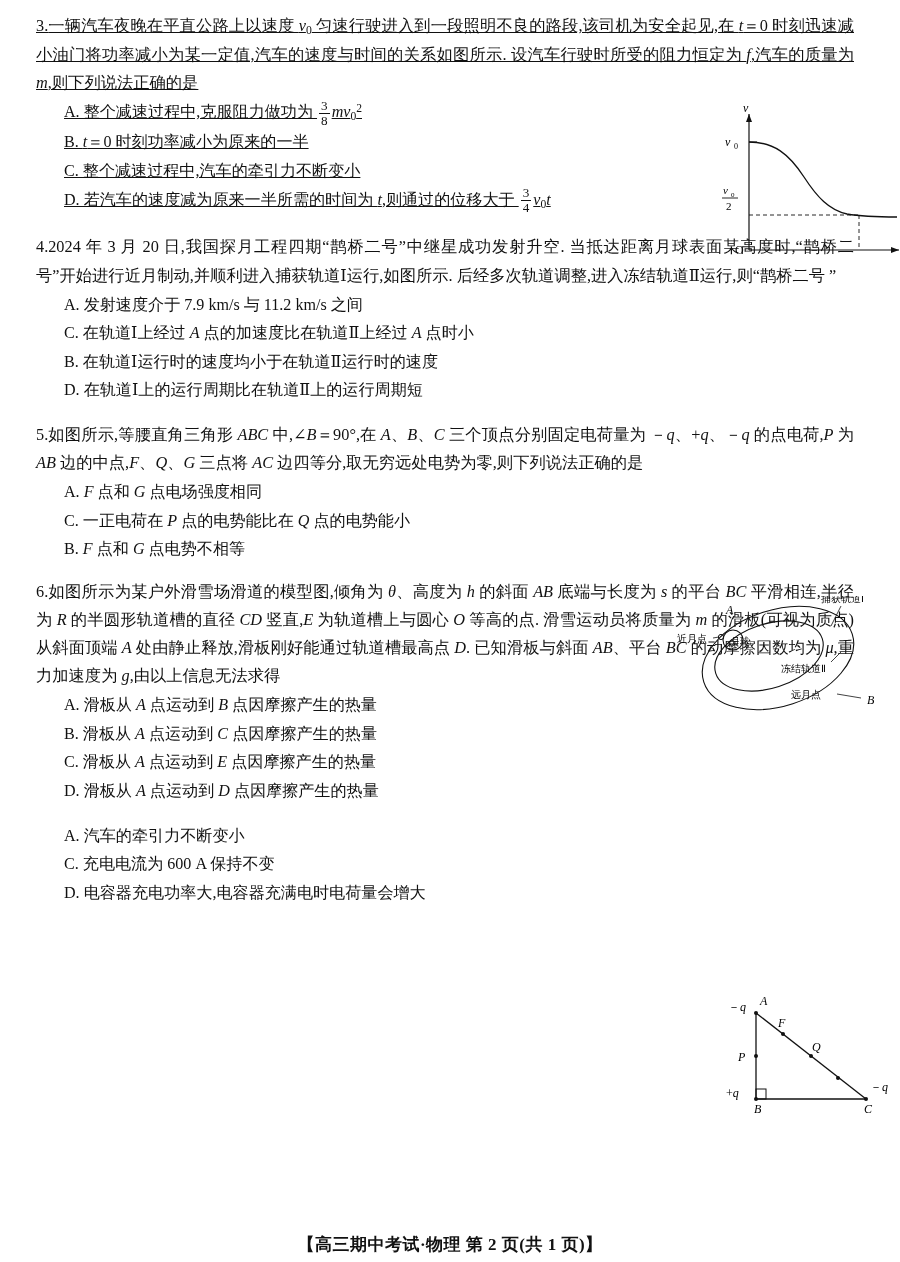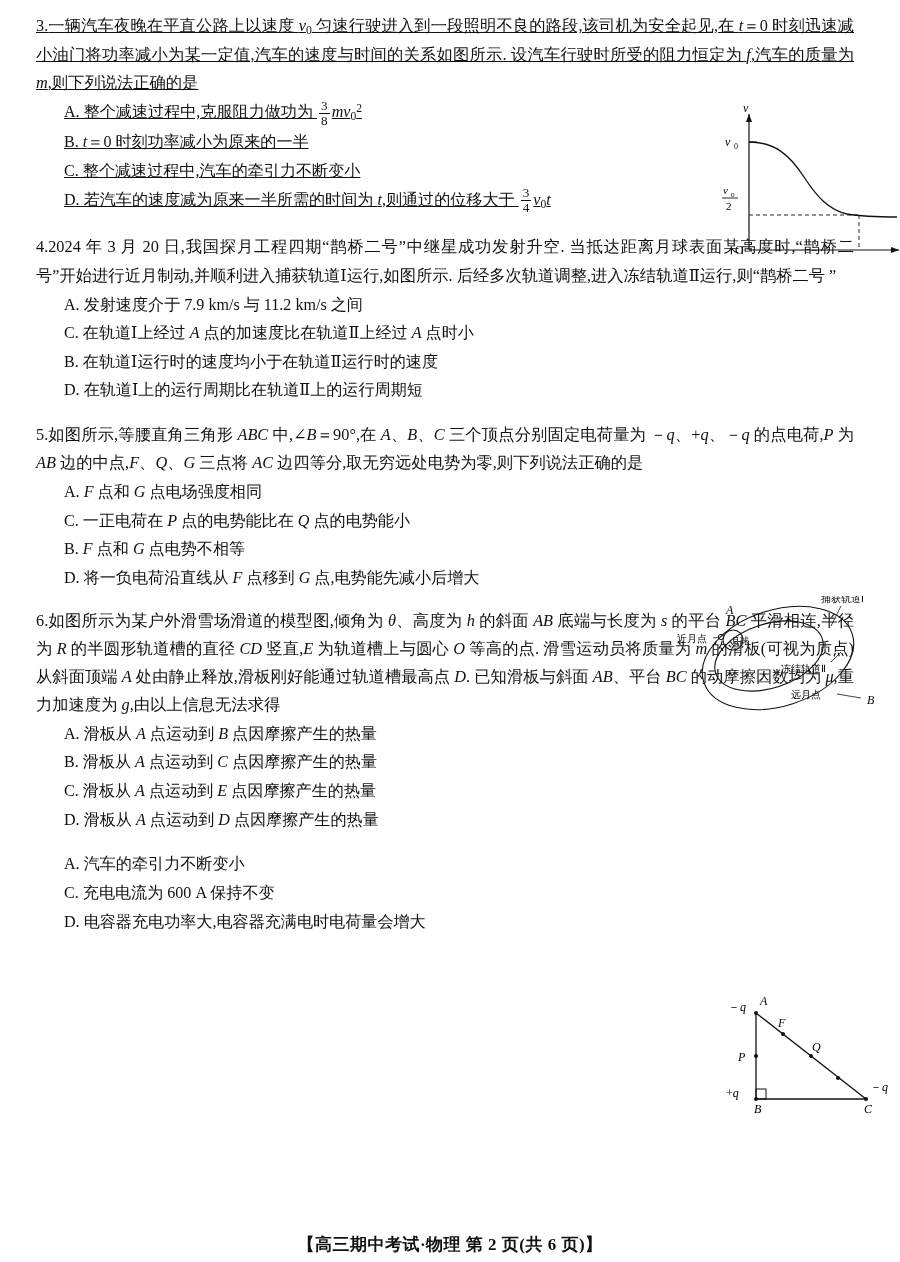--- a/index.html
+++ b/index.html
@@ -150,21 +150,20 @@
   </div>
 
   <div class="q" style="margin-top:16px;">
     <div class="body-text">
       <span class="q-num">5.</span>如图所示,等腰直角三角形 <span class="ital">ABC</span> 中,∠<span class="ital">B</span>＝90°,在 <span class="ital">A</span>、<span class="ital">B</span>、<span class="ital">C</span> 三个顶点分别固定电荷量为 －<span class="ital">q</span>、+<span class="ital">q</span>、－<span class="ital">q</span> 的点电荷,<span class="ital">P</span> 为 <span class="ital">AB</span> 边的中点,<span class="ital">F</span>、<span class="ital">Q</span>、<span class="ital">G</span> 三点将 <span class="ital">AC</span> 边四等分,取无穷远处电势为零,则下列说法正确的是
     </div>
     <div class="opts">
       <div class="opt">A. <span class="ital">F</span> 点和 <span class="ital">G</span> 点电场强度相同</div>
       <div class="opt">C. 一正电荷在 <span class="ital">P</span> 点的电势能比在 <span class="ital">Q</span> 点的电势能小</div>
       <div class="opt">B. <span class="ital">F</span> 点和 <span class="ital">G</span> 点电势不相等</div>
-      <div class="opt">D. 将一负电荷沿直线从 <span class="ital">F</span> 点移到 <span class="ital">G</span> 点,电势能先减小后增大</div>
     </div>
 
     <div class="fig" style="left:680px; top:570px;">
       <svg width="180" height="125" viewBox="0 0 180 125">
         <line x1="40" y1="108" x2="40" y2="22" stroke="#111" stroke-width="1.3"></line>
         <line x1="40" y1="108" x2="150" y2="108" stroke="#111" stroke-width="1.3"></line>
         <line x1="40" y1="22" x2="150" y2="108" stroke="#111" stroke-width="1.3"></line>
         <rect x="40" y="98" width="10" height="10" fill="none" stroke="#111" stroke-width="1"></rect>
         <circle cx="40" cy="22" r="2" fill="#111"></circle>
         <circle cx="40" cy="108" r="2" fill="#111"></circle>
@@ -201,15 +200,15 @@
 
   <div class="q" style="margin-top:16px;">
     <div class="opts">
       <div class="opt">A. 汽车的牵引力不断变小</div>
       <div class="opt">C. 充电电流为 600 A 保持不变</div>
       <div class="opt">D. 电容器充电功率大,电容器充满电时电荷量会增大</div>
     </div>
 
   </div>
 
-  <div class="footer">【高三期中考试·物理  第 2 页(共 6 页)】</div>
+  <div class="footer">【高三期中考试·物理  第 2 页(共 1 页)】</div>
 
 </div>
 
 </body></html>

